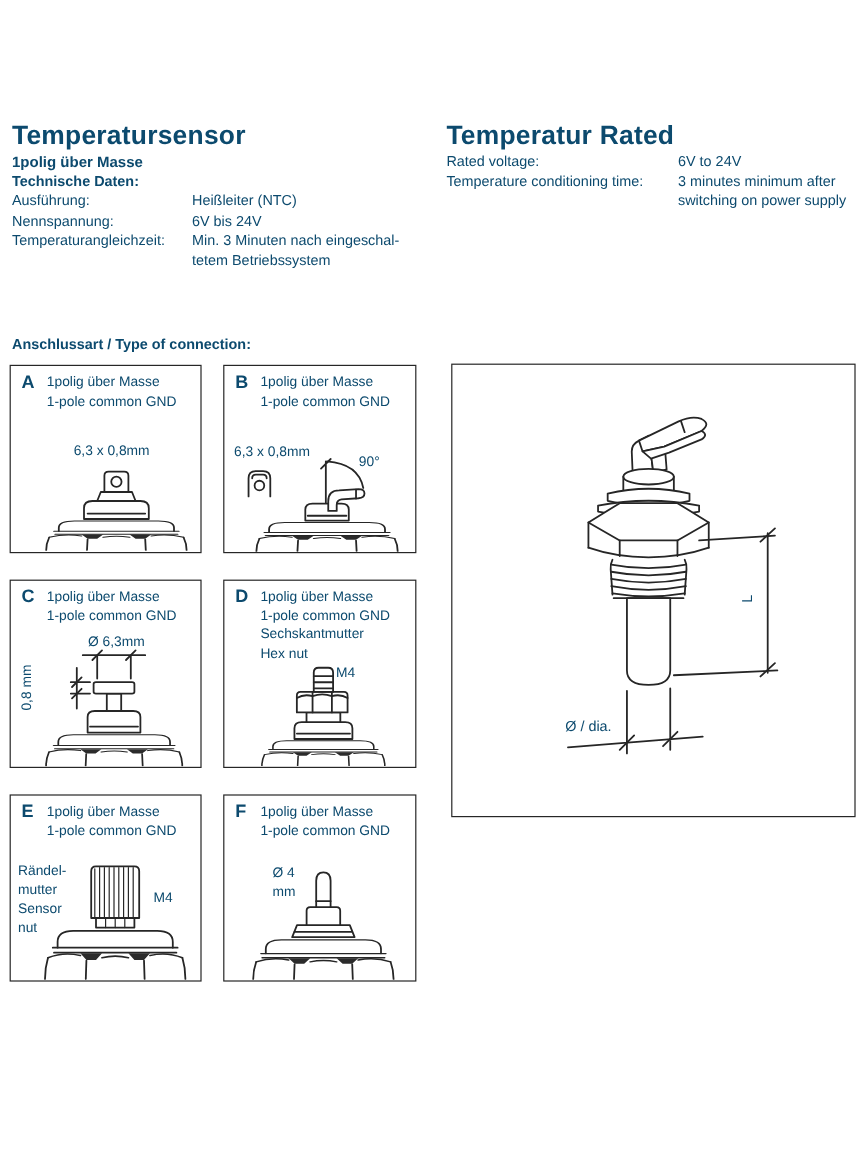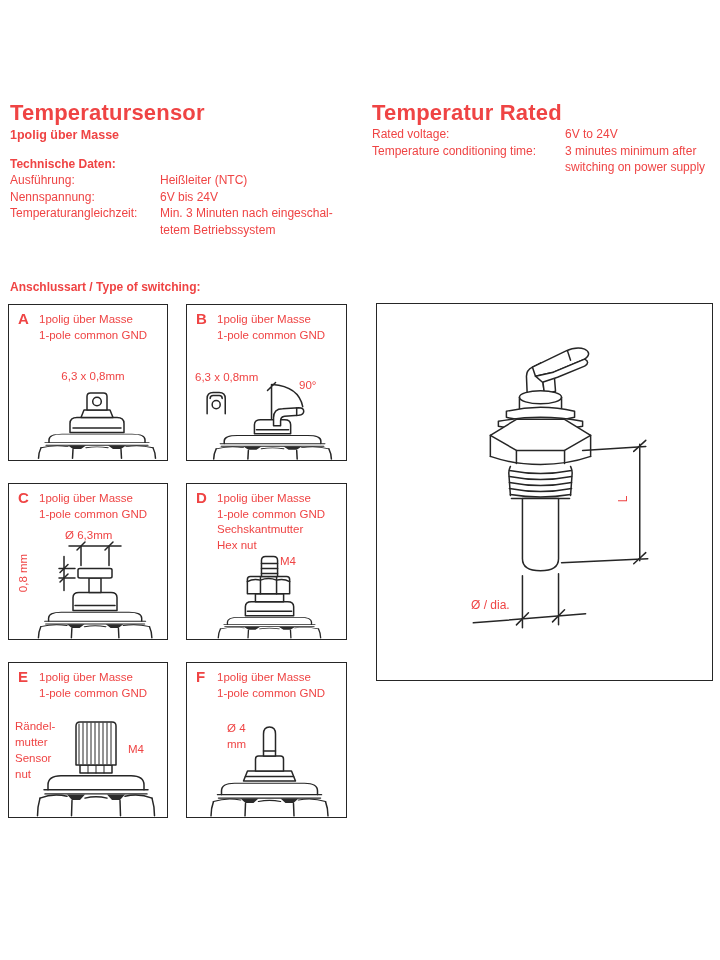--- a/index.html
+++ b/index.html
@@ -1,22 +1,22 @@
 <!DOCTYPE html>
 <html><head>
 <meta charset="utf-8">
 <style>
   *{box-sizing:border-box;margin:0;padding:0}
   body{margin:0;background:#fff}
   .page{position:relative;width:720px;height:856px;background:#ffffff;overflow:hidden;
-        font-family:"Liberation Sans",sans-serif;color:#ef4444;}
+        font-family:"Liberation Sans",sans-serif;color:#0c4a6e;}
   .hcol{position:absolute;top:100px}
   .hcol .title{font-size:22px;font-weight:bold;line-height:26px;letter-spacing:.2px}
   .hcol .subtitle{font-size:12.5px;font-weight:bold;line-height:15px;margin-top:2px}
-  .hcol .techtitle{font-size:12px;font-weight:bold;line-height:16px;margin-top:13px}
+  .hcol .techtitle{font-size:12px;font-weight:bold;line-height:16px;}
   .rows{font-size:12px;line-height:16.5px}
   .row{display:grid}
   .row.de{grid-template-columns:150px 1fr}
   .row.en{grid-template-columns:193px 1fr}
   .val{white-space:pre-line}
   .conn-title{position:absolute;left:10px;top:280px;font-size:12px;font-weight:bold}
   .cbox{position:absolute;border:1.6px solid #262626;background:#fff}
   .cbox svg{position:absolute;left:0;top:0;width:100%;height:100%}
   .bid{position:absolute;left:9px;top:5px;font-size:15px;font-weight:bold}
   .btext{position:absolute;left:30px;top:7px;font-size:11.5px;line-height:15.5px;white-space:pre-line}
@@ -77,21 +77,21 @@
         <span class="val">6V to 24V</span>
       </div>
       <div class="row en">
         <span>Temperature conditioning time:</span>
         <span class="val">3 minutes minimum after
 switching on power supply</span>
       </div>
     </div>
   </div>
 
-  <div class="conn-title">Anschlussart / Type of switching:</div>
+  <div class="conn-title">Anschlussart / Type of connection:</div>
 
   <div class="cbox" style="left:8px;top:304px;width:160px;height:157px">
     <svg class="sk" viewBox="0 0 158 154">
       <use href="#hexbase" transform="translate(26,127) scale(1,0.565)"></use>
       <path class="w" d="M61 118 Q61 112 68 112 L108 112 Q115 112 115 118 L115 127 L61 127 Z"></path>
       <path class="n" d="M64 122.5 L112 122.5"></path>
       <path class="w" d="M72 112 L75 104.5 L101 104.5 L104 112 Z"></path>
       <path class="w" d="M78 104.5 L78 91 Q78 87.5 81.5 87.5 L94.5 87.5 Q98 87.5 98 91 L98 104.5 Z"></path>
       <circle class="w" cx="88" cy="96" r="4.3"></circle>
     </svg>
@@ -129,21 +129,21 @@
       <path class="w" d="M80 93.5 L80 108 L92 108 L92 93.5 Z"></path>
       <path class="w" d="M69 85.5 Q69 84 71 84 L101 84 Q103 84 103 85.5 L103 92 Q103 93.5 101 93.5 L71 93.5 Q69 93.5 69 92 Z"></path>
       <path class="n" d="M60 61.5 L112 61.5 M72 61.5 L72 81 M100 61.5 L100 81"></path>
       <path class="n" d="M68 65.5 L76 57.5 M96 65.5 L104 57.5"></path>
       <path class="n" d="M50 84 L66 84 M50 93.5 L66 93.5 M55 72 L55 106"></path>
       <path class="n" d="M51 88 L59 80 M51 97.5 L59 89.5"></path>
     </svg>
     <div class="bid">C</div>
     <div class="btext">1polig über Masse
 1-pole common GND</div>
-    <div class="ann" style="left:56px;top:44px;width:64px;text-align:left">Ø 6,3mm</div>
+    <div class="ann" style="left:56px;top:44px;width:64px;text-align:center">Ø 6,3mm</div>
     <div class="ann rot" style="left:-9px;top:82px;width:46px;text-align:center">0,8 mm</div>
   </div>
 
   <div class="cbox" style="left:186px;top:483px;width:161px;height:157px">
     <svg class="sk" viewBox="0 0 158 154">
       <use href="#hexbase" transform="translate(28,131) scale(0.87,0.48)"></use>
       <path class="w" d="M58 122 Q58 117 64 117 L100 117 Q106 117 106 122 L106 131 L58 131 Z"></path>
       <path class="n" d="M60 126.5 L104 126.5"></path>
       <path class="w" d="M68 109 L96 109 L96 117 L68 117 Z"></path>
       <path class="w" d="M60 95 Q60 92 63 92 L99 92 Q102 92 102 95 L102 109 L60 109 Z"></path>

